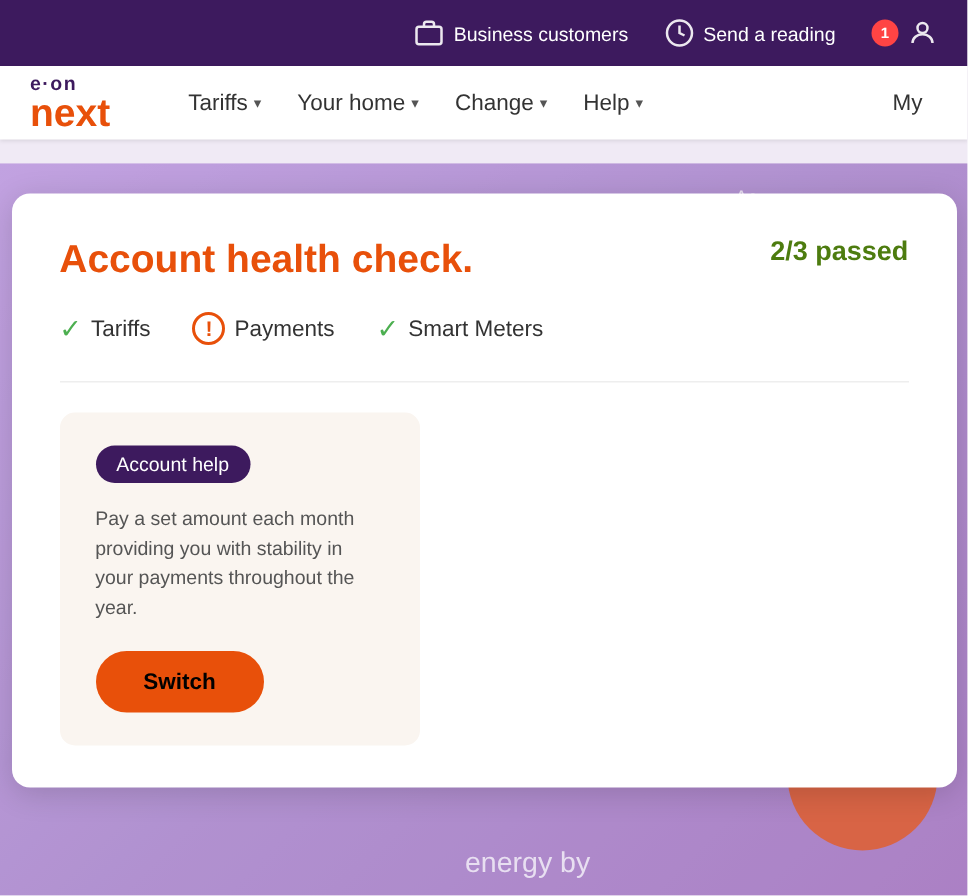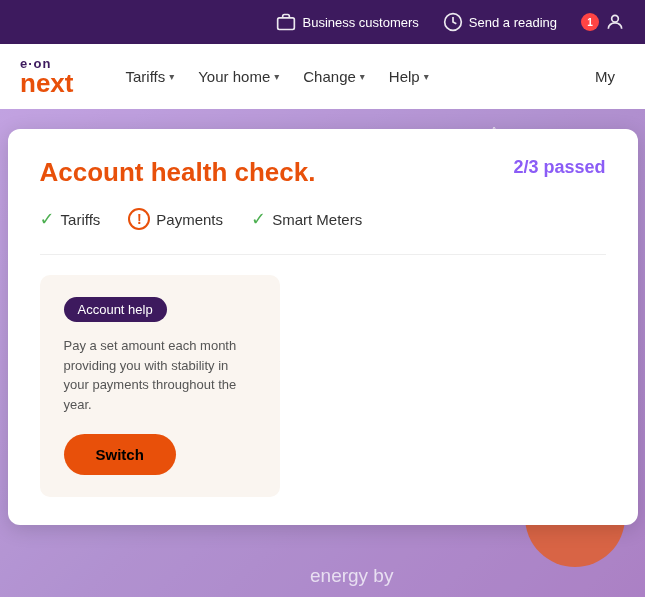--- a/index.html
+++ b/index.html
@@ -44,21 +44,21 @@
       font-size: 10px;
       display: flex;
       align-items: center;
       justify-content: center;
       font-weight: bold;
     }
 
     
     .nav-bar {
       background: white;
-      height: 65px;
+      height: 49px;
       display: flex;
       align-items: center;
       padding: 0 20px;
       gap: 32px;
       box-shadow: 0 1px 3px rgba(0,0,0,0.1);
     }
     .logo {
       display: flex;
       flex-direction: column;
       line-height: 1;
@@ -167,21 +167,21 @@
       margin-bottom: 20px;
     }
 
     .modal-title {
       color: #e8500a;
       font-size: 26px;
       font-weight: bold;
     }
 
     .modal-score {
-      color: #8b5cf6;
+      color: #4d7c0f;
       font-size: 18px;
       font-weight: 600;
     }
 
     .modal-checks {
       display: flex;
       gap: 28px;
       align-items: center;
       margin-bottom: 24px;
     }

